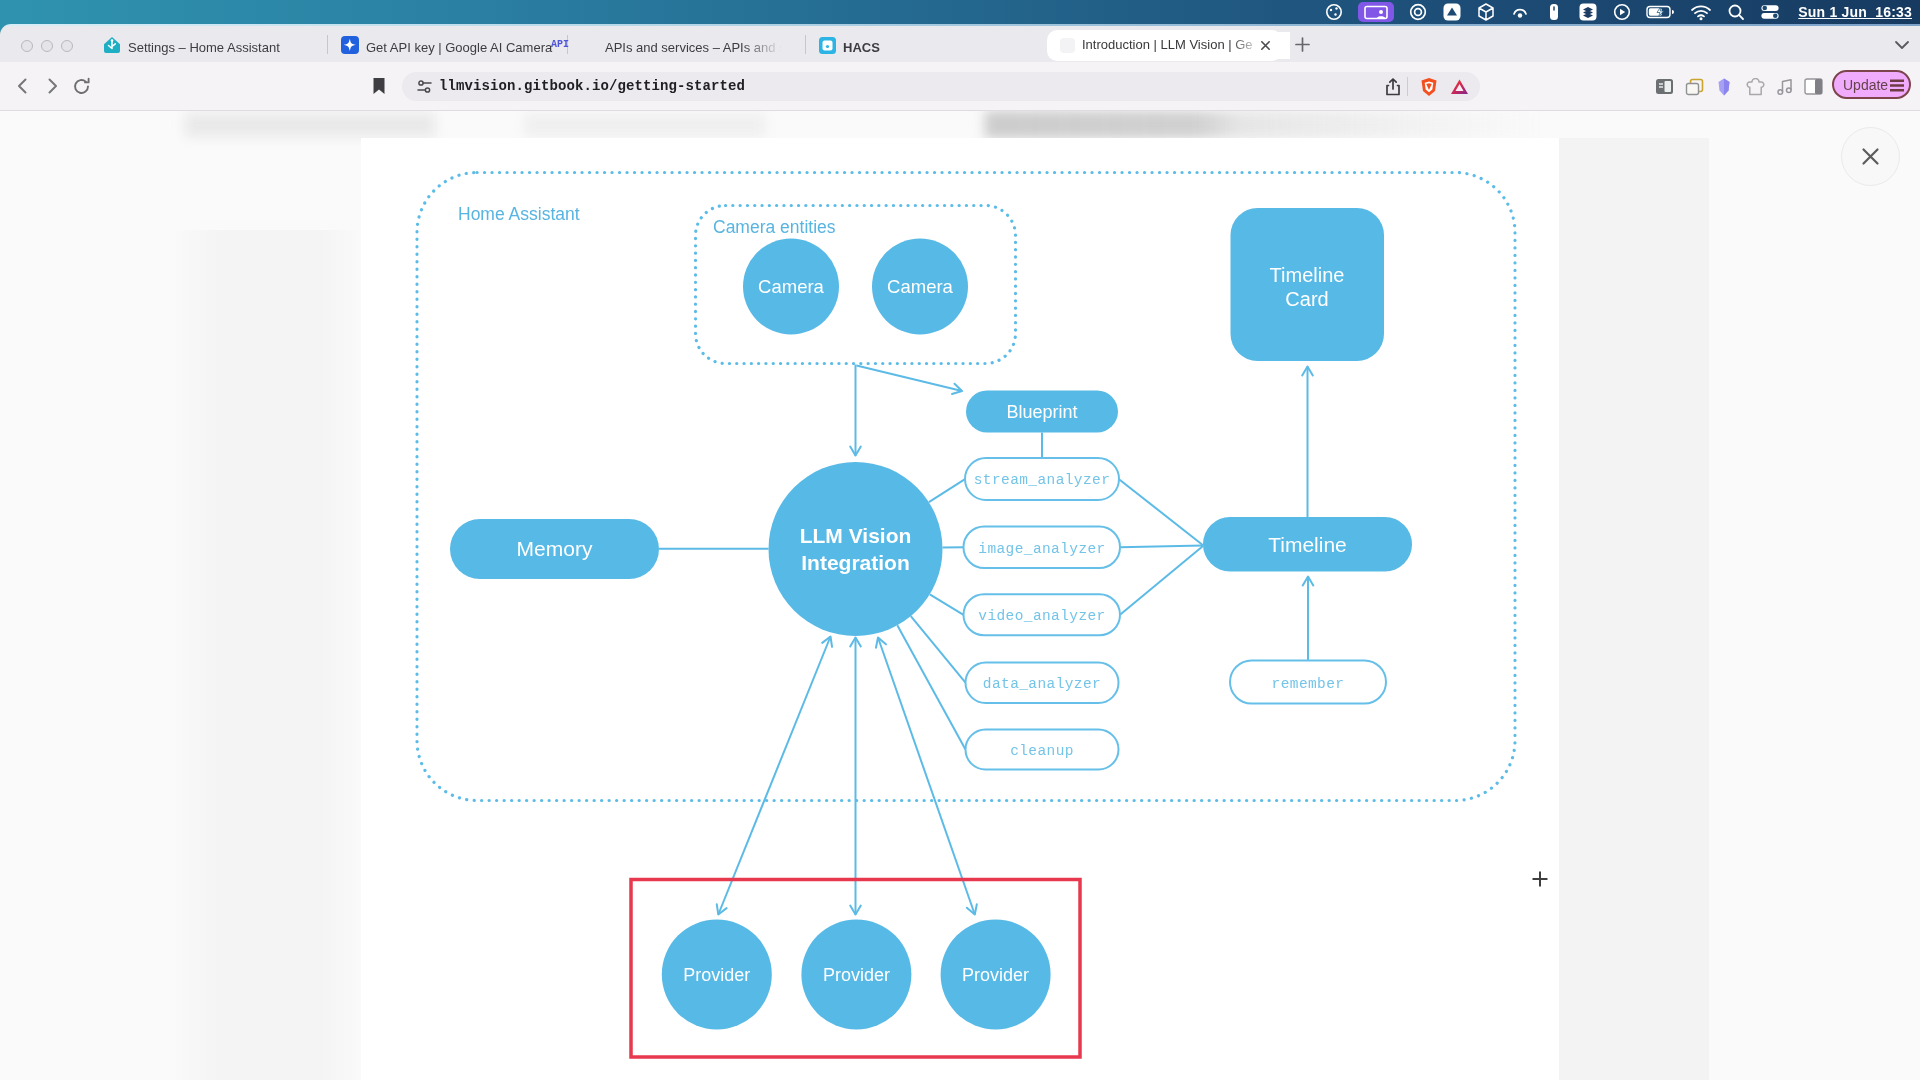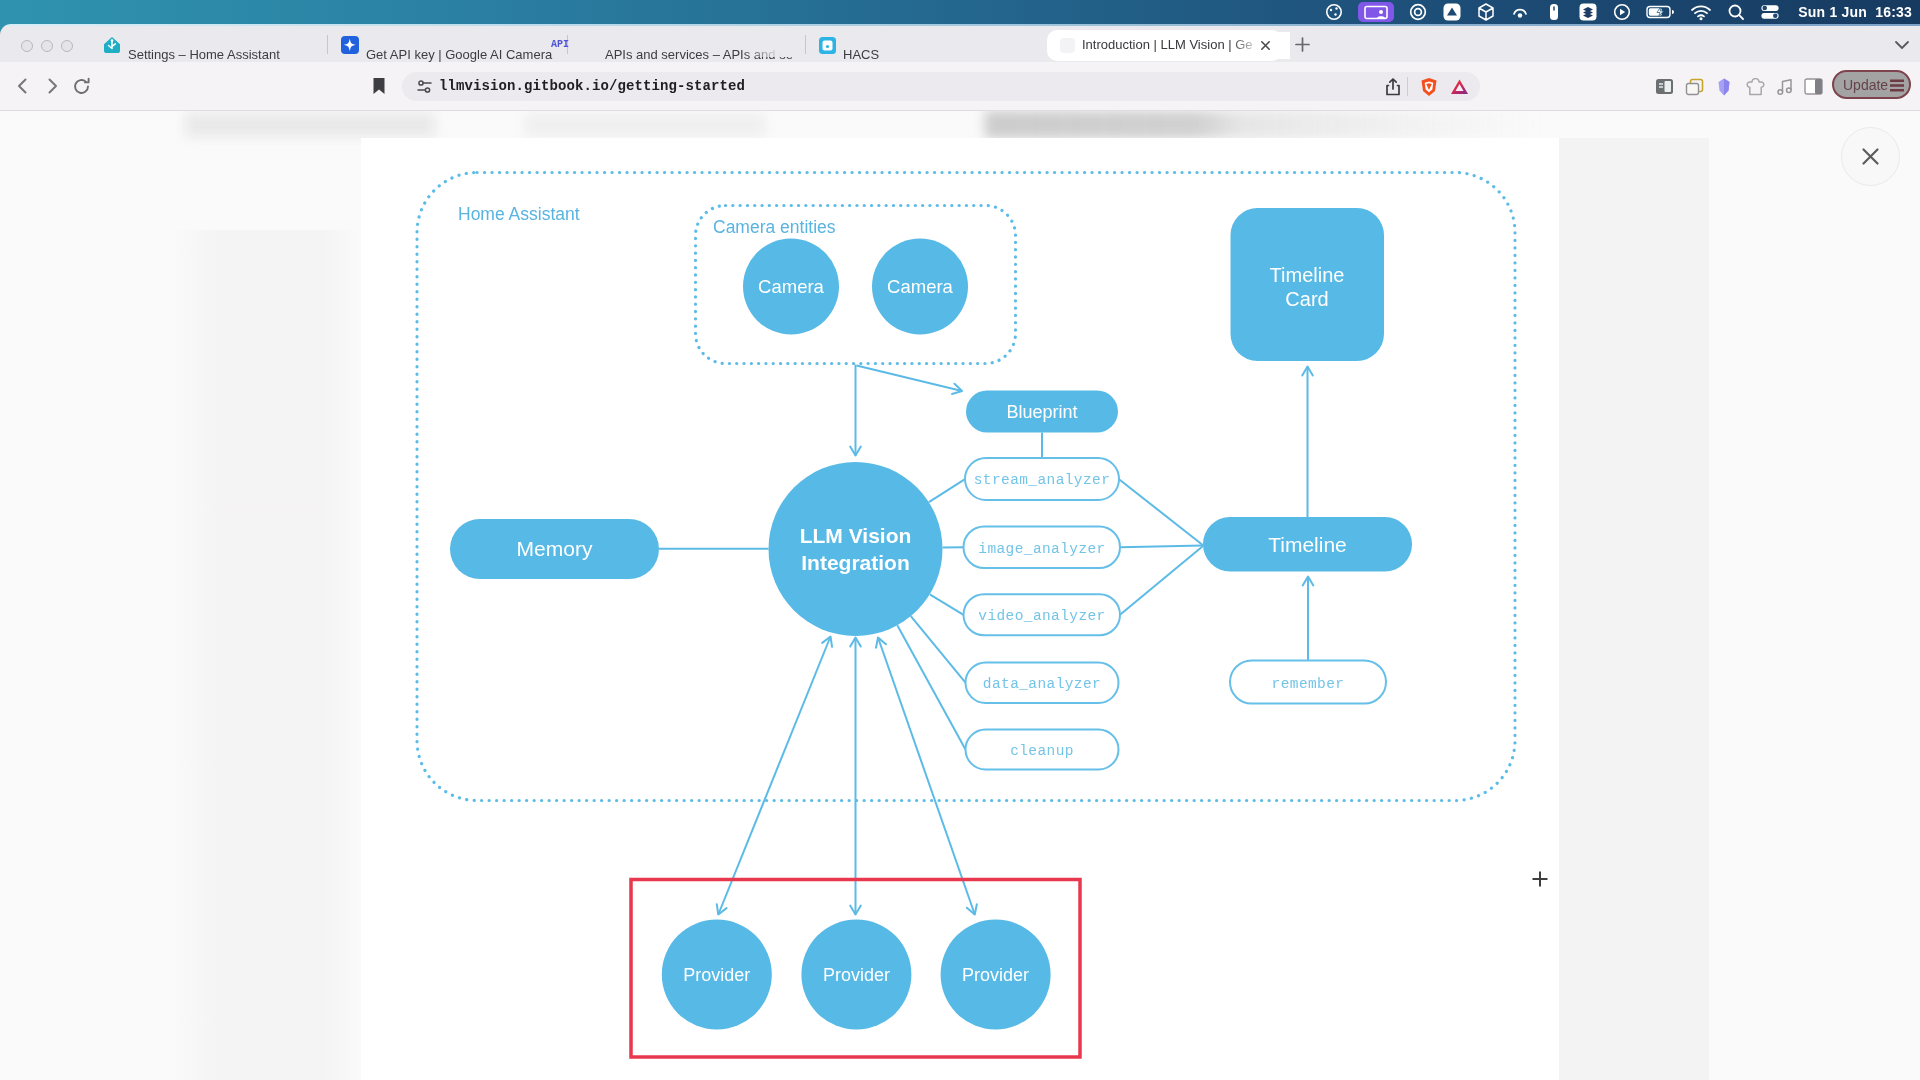--- a/index.html
+++ b/index.html
@@ -4,45 +4,45 @@
 <style>
   * { margin:0; padding:0; box-sizing:border-box; }
   html,body { width:1920px; height:1080px; overflow:hidden; font-family:"Liberation Sans", sans-serif; }
   body { position:relative; background:#fbfafa; }
   .abs { position:absolute; }
 
   
   #menubar { position:absolute; left:0; top:0; width:1920px; height:24px;
     background:linear-gradient(90deg,#2f93af 0%,#2a7fa2 25%,#24678e 50%,#1d4e78 75%,#173a60 100%); }
   #menubar .status { position:absolute; right:8px; top:0; height:24px; display:flex; align-items:center; gap:14px; }
-  #menubar .clock { color:#fff; font-size:14px; font-weight:600; letter-spacing:.2px; margin-left:4px; }
+  #menubar .clock { color:#fff; font-size:14px; font-weight:600; letter-spacing:.2px; margin-left:4px;text-decoration:underline; }
   #menubar svg { display:block; }
   #cornerTeal { position:absolute; left:0; top:24px; width:13px; height:13px; background:linear-gradient(160deg,#2f93af 30%,#57808d 70%,#8e8d90); }
   #winTop { position:absolute; left:0; top:24px; width:1920px; height:38px; border-top-left-radius:11px; overflow:hidden; }
   #mbEdge { position:absolute; left:0; top:0; width:1920px; height:2px;
     background:linear-gradient(90deg,#d8eef7 0%,#b5d7e8 35%,#8db4d2 70%,#7da2c9 100%); }
 
   
   #tabstrip { position:absolute; left:0; top:2px; width:1920px; height:36px; background:#eae9ed; }
   .light { position:absolute; top:14px; width:12px; height:12px; border-radius:50%; border:1.5px solid #bab8bc; background:rgba(0,0,0,0.02); box-sizing:border-box; }
-  .tabtitle { position:absolute; top:21px; font-size:13px; color:#3d3d41; white-space:nowrap; }
+  .tabtitle { position:absolute; top:14px; font-size:13px; color:#3d3d41; white-space:nowrap; }
   .tdiv { position:absolute; top:9px; width:1px; height:19px; background:#c8c6cb; }
   #activetab { position:absolute; left:1047px; top:3.5px; width:235px; height:31px; background:#fff; border-radius:10px; }
   #activetab .t { position:absolute; left:35px; top:7.5px; font-size:13px; color:#39393d; white-space:nowrap; }
   #activetab .fade { position:absolute; left:183px; top:2px; width:60px; height:27px;
      background:linear-gradient(90deg, rgba(255,255,255,0) 0%, #fff 55%, #fff 100%); }
   #tab3fade { position:absolute; left:742px; top:11px; width:50px; height:20px;
      background:linear-gradient(90deg, rgba(234,233,237,0) 0%, #eae9ed 80%); }
 
   
   #toolbar { position:absolute; left:0; top:62px; width:1920px; height:49px; background:#f5f3f6; border-bottom:1px solid #dedce0; }
   #urlpill { position:absolute; left:402px; top:10px; width:1078px; height:29px; background:#eceaee; border-radius:15px;font-family:Liberation Mono, monospace; }
   #urltext { position:absolute; left:37px; top:5.5px; font-size:14px; font-weight:700; color:#202023; letter-spacing:.1px; }
   #updatebtn { position:absolute; left:1832px; top:8px; width:79px; height:29px; border:2px solid #7e444e; border-radius:15px;
-     background:#a3a3a3; color:#65424b; font-size:13.5px; font-weight:400; }
+     background:#f0abfc; color:#65424b; font-size:13.5px; font-weight:400; }
   #updatebtn span { position:absolute; left:9px; top:5px; font-size:14px; }
 
   
   #content { position:absolute; left:0; top:111px; width:1920px; height:969px; background:#fbfafa; }
   #modal { position:absolute; left:361px; top:27px; width:1198px; height:942px; background:#ffffff; }
   .blob { position:absolute; filter:blur(6px); }
   #closebtn { position:absolute; left:1841px; top:16px; width:59px; height:59px; border-radius:50%;
      background:#f8f8f8; border:1px solid #eaeaea; }
   #diagram { position:absolute; left:0; top:0; }
 </style>
@@ -240,21 +240,21 @@
   <div class="tabtitle" style="left:551px;color:#4d54d6;font-family:'Liberation Mono',monospace;font-weight:700;font-size:10px;top:13px;">API</div>
   <div class="tabtitle" style="left:605px;width:187px;overflow:hidden;">APIs and services – APIs and ser</div>
   <div id="tab3fade"></div>
   <div class="tdiv" style="left:805px;"></div>
 
   <svg class="abs" style="left:819px;top:11px;" width="17" height="17" viewBox="0 0 17 17">
         <rect width="17" height="17" rx="3.5" fill="#2cb5e4"></rect>
         <rect x="3.5" y="3.5" width="10" height="10" rx="2" fill="#fff"></rect>
         <circle cx="8.5" cy="9.5" r="1.6" fill="#2cb5e4"></circle>
       </svg>
-  <div class="tabtitle" style="left:843px;">HACS</div>
+  <div class="tabtitle" style="left:843px;font-weight:bold;">HACS</div>
 
   <div id="activetab">
     <div style="position:absolute;left:13px;top:8px;width:15px;height:15px;border-radius:4px;background:#f3f3f5;"></div>
     <div class="t">Introduction | LLM Vision | Ge</div>
     <div class="fade"></div>
     <svg class="abs" style="left:212px;top:9px;" width="13" height="13" viewBox="0 0 13 13">
           <path d="M2.8 2.8 L10.2 10.2 M10.2 2.8 L2.8 10.2" stroke="#4b4b4f" stroke-width="1.6" stroke-linecap="round"></path>
         </svg>
   </div>
 

